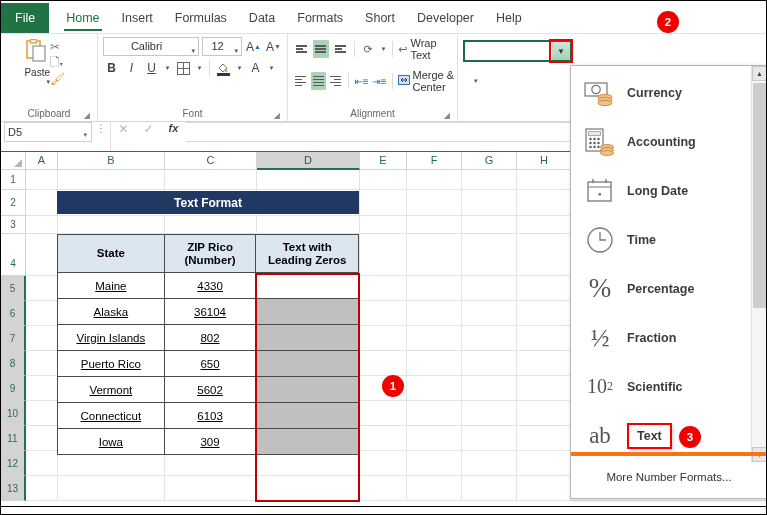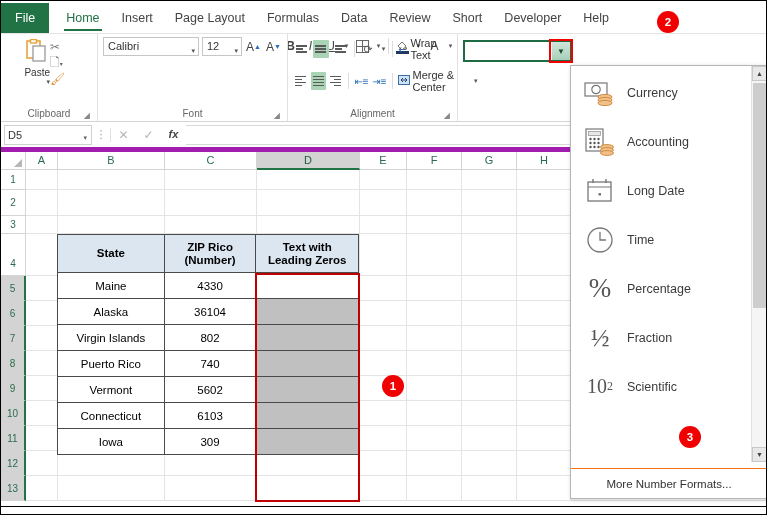--- a/index.html
+++ b/index.html
@@ -121,22 +121,22 @@
     background:
       linear-gradient(#f2a0a0,#f2a0a0) 0 0/100% 5px no-repeat,
       linear-gradient(#7ab6e8,#7ab6e8) 0 6px/100% 5px no-repeat,
       linear-gradient(#f2a0a0,#f2a0a0) 0 12px/100% 5px no-repeat,
       #fff;
     border:1px solid #808080;
   }
 
   
   .fbar {
-    height:30px; display:flex; align-items:center;
-    background:#fff; border-bottom:5px solid #a21caf;
+    height:30px; display:flex; 
+    background:#fff; border-bottom:1px solid #a21caf;
     padding:0 3px;
   }
   .namebox {
     width:88px; height:20px; border:1px solid #d0d0d0; background:#fff;
     font-size:11px; color:#333; padding:0 3px; line-height:18px;
     position:relative;
   }
   .namebox .ar { position:absolute; right:4px; top:3px; font-size:7px; color:#666; }
   .fdots { width:18px; text-align:center; font-size:11px; color:#999; }
   .fbtns { display:flex; gap:0; border-left:1px solid #e0e0e0; }
@@ -185,21 +185,21 @@
   }
   .tbl { position:absolute; border-collapse:collapse; }
   .tbl td, .tbl th {
     border:1px solid #4a4a4a; font-size:11.5px; color:#000;
     text-align:center; padding:0;
   }
   .tbl th {
     background:#dce6f1; font-weight:bold; height:38px;
     line-height:13px; font-size:11.5px;
   }
-  .tbl td { height:26px; background:#fff; }
+  .tbl td { height:26px; background:#fff;text-decoration:underline; }
   .tbl td.grayc { background:#c0c0c0; }
   .tbl td.whitec { background:#fff; }
 
   .selbox {
     position:absolute; border:2px solid #c00000; pointer-events:none;
   }
 
   
   .ddpanel {
     position:absolute; left:569px; top:64px; width:198px; height:434px;
@@ -210,28 +210,28 @@
   .ddlist { position:absolute; left:0; top:2px; right:16px; bottom:36px; }
   .dditem {
     height:49px; display:flex; align-items:center; gap:10px;
     padding-left:12px; position:relative;
   }
   .ddicon {
     width:34px; height:34px; display:flex;
     align-items:center; justify-content:center;
     color:#4a4a4a;
   }
-  .ddlabel { font-size:12.5px; font-weight:normal; color:#3b3b3b; }
+  .ddlabel { font-size:12.5px; font-weight:bold; color:#3b3b3b; }
   .dditem.boxed .ddlabel {
     border:2px solid #f00000; padding:4px 8px; background:#fff;
     box-shadow:2px 2px 3px rgba(0,0,0,.15);
   }
   .ddfooter {
-    position:absolute; left:0; right:0; bottom:0; height:30px;
-    border-top:1px solid #f97316;
+    position:absolute; left:0; right:0; bottom:0; height:46px;
+    border-top:4px solid #f97316;
     display:flex; align-items:center; justify-content:center;
     font-size:11.5px; color:#333;
   }
   .ddscroll {
     position:absolute; right:0; top:0; bottom:36px; width:16px;
     background:#f5f5f5; border-left:1px solid #e0e0e0;
   }
   .sbtn {
     height:15px; background:#e8e8e8; border:1px solid #c8c8c8;
     display:flex; align-items:center; justify-content:center;
@@ -257,24 +257,23 @@
 </style>
 </head>
 <body>
 
 <div id="app">
 
   <div class="tabbar">
     <div class="tab-file">File</div>
     <div class="tab active">Home</div>
     <div class="tab">Insert</div>
-    <div class="tab">Page Layout</div>
     <div class="tab">Formulas</div>
     <div class="tab">Data</div>
-    <div class="tab">Review</div>
+    <div class="tab">Formats</div>
     <div class="tab">Short</div>
     <div class="tab">Developer</div>
     <div class="tab">Help</div>
   </div>
 
   <div class="ribbon">
 
     <div class="grp clip">
       <div class="grp-body">
         <div class="paste-btn">
@@ -294,21 +293,21 @@
           <div style="color:#d9933a;">🖌</div>
         </div>
       </div>
       <div class="grp-label">
         <span>Clipboard</span>
         <span class="dlg">◢</span>
       </div>
     </div>
 
     <div class="grp fontgrp">
-      <div class="grp-body" style="flex-direction:row;">
+      <div class="grp-body" style="flex-direction:column;text-align:center;">
         <div class="frow">
           <div class="inp fname">
             <span>Calibri</span>
             <span class="ar">▾</span>
           </div>
           <div class="inp fsize">
             <span>12</span>
             <span class="ar">▾</span>
           </div>
           <div class="ic">
@@ -517,20 +516,21 @@
           <div class="gline-h" style="top:155px"></div>
           <div class="gline-h" style="top:180px"></div>
           <div class="gline-h" style="top:205px"></div>
           <div class="gline-h" style="top:230px"></div>
           <div class="gline-h" style="top:255px"></div>
           <div class="gline-h" style="top:280px"></div>
           <div class="gline-h" style="top:305px"></div>
           <div class="gline-h" style="top:330px"></div>
         </div>
 
+        <div class="titlecell" style="left:31px; top:21px; width:302px; height:23px;">Text Format</div>
 
         <table class="tbl" style="left:31px; top:64px; width:302px;">
           <thead>
             <tr>
               <th style="width:107px">
                 <span>State</span>
               </th>
               <th style="width:92px">
                 <div>ZIP Rico</div>
                 <div>(Number)</div>
@@ -552,21 +552,21 @@
               <td>36104</td>
               <td class="grayc"></td>
             </tr>
             <tr>
               <td>Virgin Islands</td>
               <td>802</td>
               <td class="grayc"></td>
             </tr>
             <tr>
               <td>Puerto Rico</td>
-              <td>740</td>
+              <td>650</td>
               <td class="grayc"></td>
             </tr>
             <tr>
               <td>Vermont</td>
               <td>5602</td>
               <td class="grayc"></td>
             </tr>
             <tr>
               <td>Connecticut</td>
               <td>6103</td>
@@ -658,20 +658,24 @@
       <div class="dditem">
         <div class="ddicon" style="font-size:25px;color:#555;font-family:'Liberation Serif',serif;">½</div>
         <div class="ddlabel">Fraction</div>
       </div>
 
       <div class="dditem">
         <div class="ddicon" style="font-size:20px;color:#555;font-family:'Liberation Serif',serif;">10<sup style="font-size:12px">2</sup></div>
         <div class="ddlabel">Scientific</div>
       </div>
 
+      <div class="dditem boxed">
+        <div class="ddicon" style="font-size:23px;color:#555;font-family:'Liberation Serif',serif;">ab</div>
+        <div class="ddlabel">Text</div>
+      </div>
     </div>
 
     <div class="ddscroll">
       <div class="sbtn">▲</div>
       <div class="sthumb"></div>
       <div class="sbtn" style="position:absolute;left:0;right:0;bottom:0;">▼</div>
     </div>
 
     <div class="ddfooter">
       <span>More Number Formats...</span>

